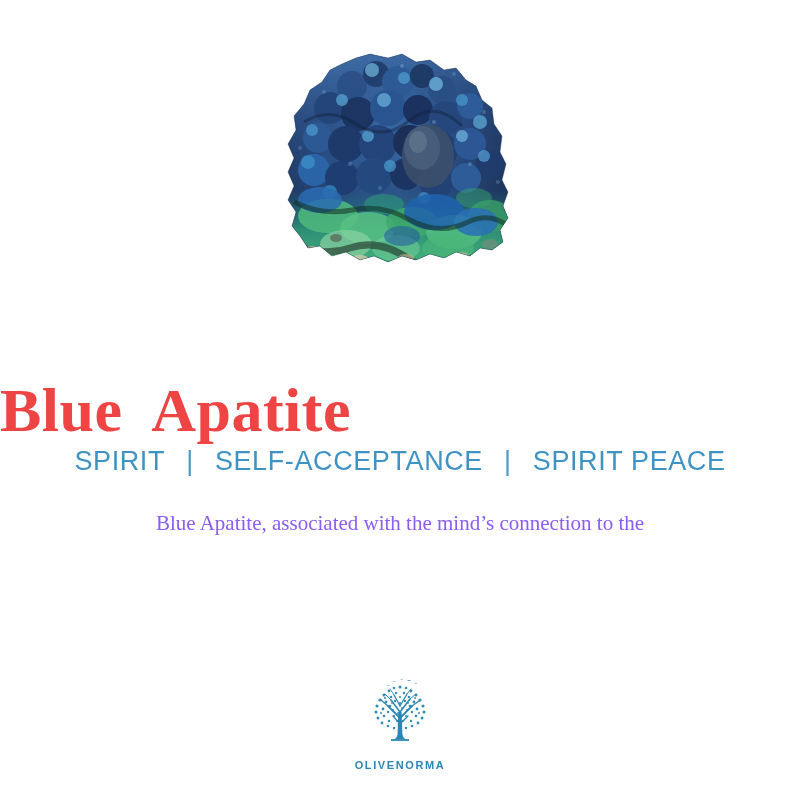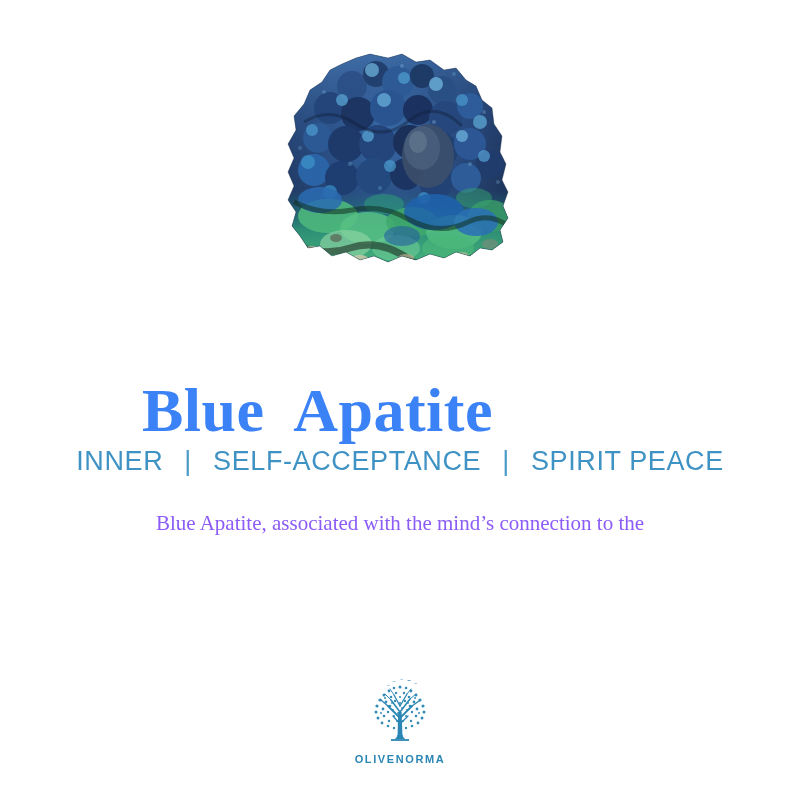--- a/index.html
+++ b/index.html
@@ -39,27 +39,27 @@
     width: 232px;
     height: 242px;
   }
 
   
   .title {
     position: absolute;
     left: 0;
     top: 334px;
     width: 635px;
-    text-align: center;
+    text-align: left;
     font-family: "Liberation Serif", serif;
     font-weight: 700;
     font-size: 62px;
     line-height: 68px;
     letter-spacing: 0.5px;
-    color: #3b82f6;
+    color: #ef4444;
     white-space: pre;
   }
 
   
   .subtitle {
     position: absolute;
     left: 0;
     top: 444px;
     width: 800px;
     text-align: center;
@@ -101,21 +101,21 @@
     display: flex;
     flex-direction: column;
     align-items: center;
   }
   .logo-mark {
     display: block;
     width: 74px;
     height: 72px;
   }
   .logo-text {
-    margin-top: 3px;
+    margin-top: 9px;
     font-family: "Liberation Sans", sans-serif;
     font-weight: 700;
     font-size: 11px;
     letter-spacing: 1.6px;
     color: #2a86b4;
   }
 </style>
 </head>
 <body>
 
@@ -262,21 +262,21 @@
                L186 204 L172 200 L160 206 L146 202 L132 208 L118 204 L104 210
                L90 204 L76 208 L62 200 L48 204 L36 194 L24 196 L16 184 L8 174
                L12 160 L4 148 L10 134 L4 120 L10 106 L4 92 L12 78 L10 64 L20 52
                L26 38 L38 30 L46 18 L58 12 Z" fill="none" stroke="#1a2c45" stroke-width="1" opacity="0.35"></path>
     </svg>
   </div>
 
   <h1 class="title">Blue  Apatite</h1>
 
   <div class="subtitle">
-    <span class="kw">INNER</span>
+    <span class="kw">SPIRIT</span>
     <span class="sep">|</span>
     <span class="kw">SELF-ACCEPTANCE</span>
     <span class="sep">|</span>
     <span class="kw">SPIRIT PEACE</span>
   </div>
 
   <div class="description">
     <span class="line">Blue Apatite, associated with the mind’s connection to the</span>
   </div>
 

